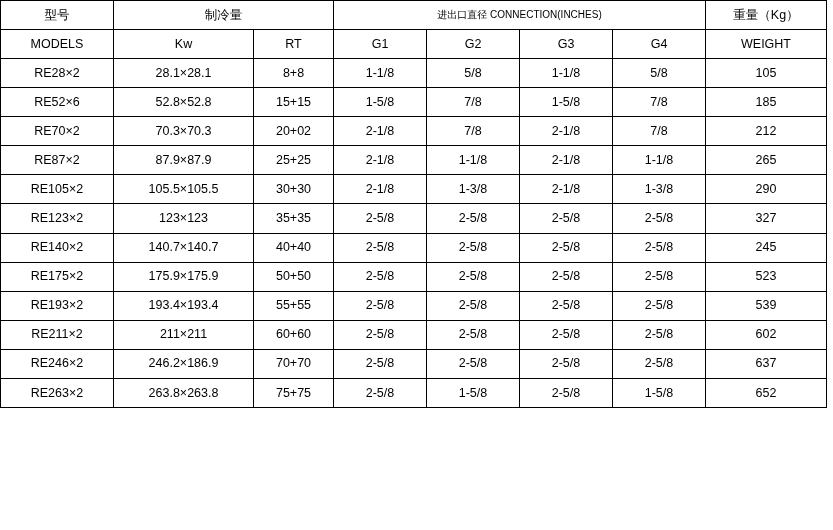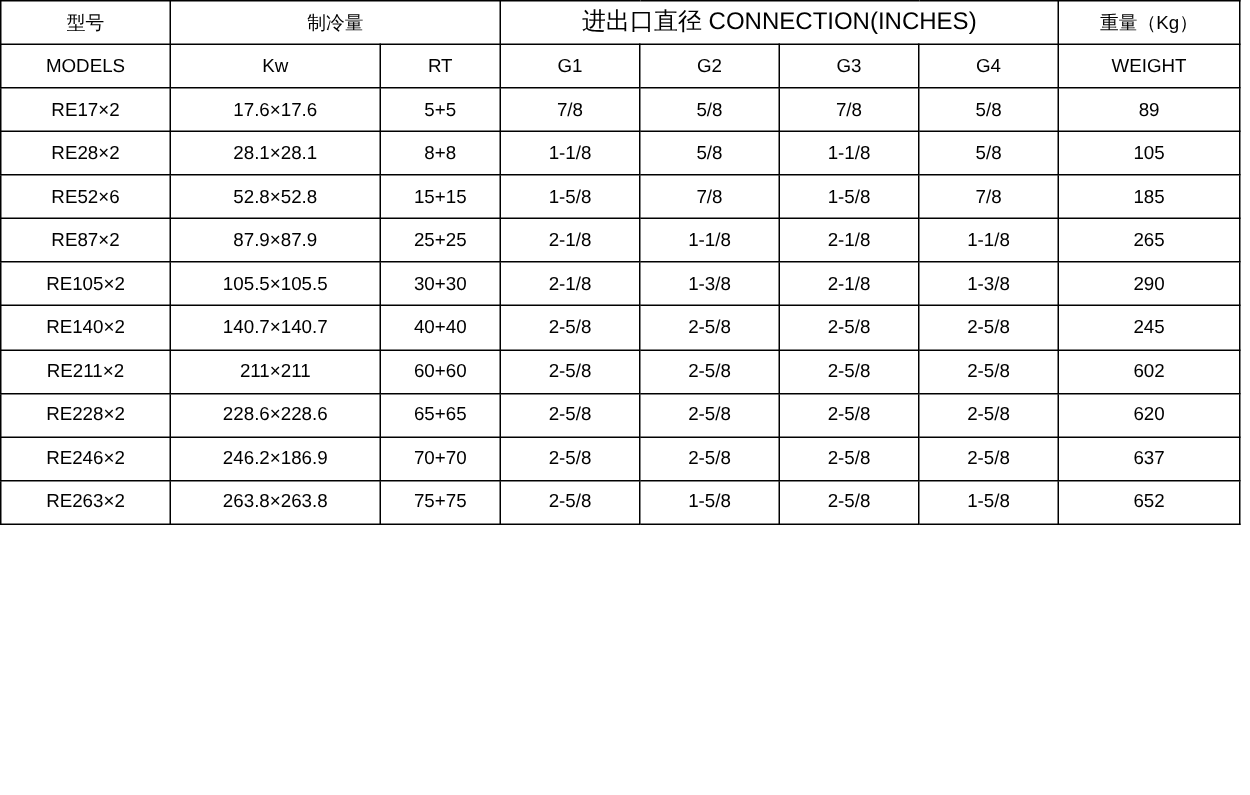--- a/index.html
+++ b/index.html
@@ -27,21 +27,21 @@
     padding: 0;
     font-weight: normal;
     line-height: 1.2;
   }
   
   tr.hdr-top td, tr.hdr-sub td {
     height: 28px;
     font-size: 12.5px;
   }
   tr.hdr-top td.group-conn {
-    font-size: 16px;
+    font-size: 10px;
   }
   
   tr.data td {
     height: 28.1px;
     font-size: 12.5px;
   }
   
   col.c-model  { width: 113px; }
   col.c-kw     { width: 140px; }
   col.c-rt     { width: 80px; }
@@ -75,98 +75,118 @@
       <td>RT</td>
       <td>G1</td>
       <td>G2</td>
       <td>G3</td>
       <td>G4</td>
       <td>WEIGHT</td>
     </tr>
   </thead>
   <tbody>
     <tr class="data">
-      <td>RE17×2</td>
-      <td>17.6×17.6</td>
-      <td>5+5</td>
-      <td>7/8</td>
-      <td>5/8</td>
-      <td>7/8</td>
-      <td>5/8</td>
-      <td>89</td>
-    </tr>
-    <tr class="data">
       <td>RE28×2</td>
       <td>28.1×28.1</td>
       <td>8+8</td>
       <td>1-1/8</td>
       <td>5/8</td>
       <td>1-1/8</td>
       <td>5/8</td>
       <td>105</td>
     </tr>
     <tr class="data">
       <td>RE52×6</td>
       <td>52.8×52.8</td>
       <td>15+15</td>
       <td>1-5/8</td>
       <td>7/8</td>
       <td>1-5/8</td>
       <td>7/8</td>
       <td>185</td>
     </tr>
     <tr class="data">
+      <td>RE70×2</td>
+      <td>70.3×70.3</td>
+      <td>20+02</td>
+      <td>2-1/8</td>
+      <td>7/8</td>
+      <td>2-1/8</td>
+      <td>7/8</td>
+      <td>212</td>
+    </tr>
+    <tr class="data">
       <td>RE87×2</td>
       <td>87.9×87.9</td>
       <td>25+25</td>
       <td>2-1/8</td>
       <td>1-1/8</td>
       <td>2-1/8</td>
       <td>1-1/8</td>
       <td>265</td>
     </tr>
     <tr class="data">
       <td>RE105×2</td>
       <td>105.5×105.5</td>
       <td>30+30</td>
       <td>2-1/8</td>
       <td>1-3/8</td>
       <td>2-1/8</td>
       <td>1-3/8</td>
       <td>290</td>
     </tr>
     <tr class="data">
+      <td>RE123×2</td>
+      <td>123×123</td>
+      <td>35+35</td>
+      <td>2-5/8</td>
+      <td>2-5/8</td>
+      <td>2-5/8</td>
+      <td>2-5/8</td>
+      <td>327</td>
+    </tr>
+    <tr class="data">
       <td>RE140×2</td>
       <td>140.7×140.7</td>
       <td>40+40</td>
       <td>2-5/8</td>
       <td>2-5/8</td>
       <td>2-5/8</td>
       <td>2-5/8</td>
       <td>245</td>
     </tr>
     <tr class="data">
+      <td>RE175×2</td>
+      <td>175.9×175.9</td>
+      <td>50+50</td>
+      <td>2-5/8</td>
+      <td>2-5/8</td>
+      <td>2-5/8</td>
+      <td>2-5/8</td>
+      <td>523</td>
+    </tr>
+    <tr class="data">
+      <td>RE193×2</td>
+      <td>193.4×193.4</td>
+      <td>55+55</td>
+      <td>2-5/8</td>
+      <td>2-5/8</td>
+      <td>2-5/8</td>
+      <td>2-5/8</td>
+      <td>539</td>
+    </tr>
+    <tr class="data">
       <td>RE211×2</td>
       <td>211×211</td>
       <td>60+60</td>
       <td>2-5/8</td>
       <td>2-5/8</td>
       <td>2-5/8</td>
       <td>2-5/8</td>
       <td>602</td>
-    </tr>
-    <tr class="data">
-      <td>RE228×2</td>
-      <td>228.6×228.6</td>
-      <td>65+65</td>
-      <td>2-5/8</td>
-      <td>2-5/8</td>
-      <td>2-5/8</td>
-      <td>2-5/8</td>
-      <td>620</td>
     </tr>
     <tr class="data">
       <td>RE246×2</td>
       <td>246.2×186.9</td>
       <td>70+70</td>
       <td>2-5/8</td>
       <td>2-5/8</td>
       <td>2-5/8</td>
       <td>2-5/8</td>
       <td>637</td>

